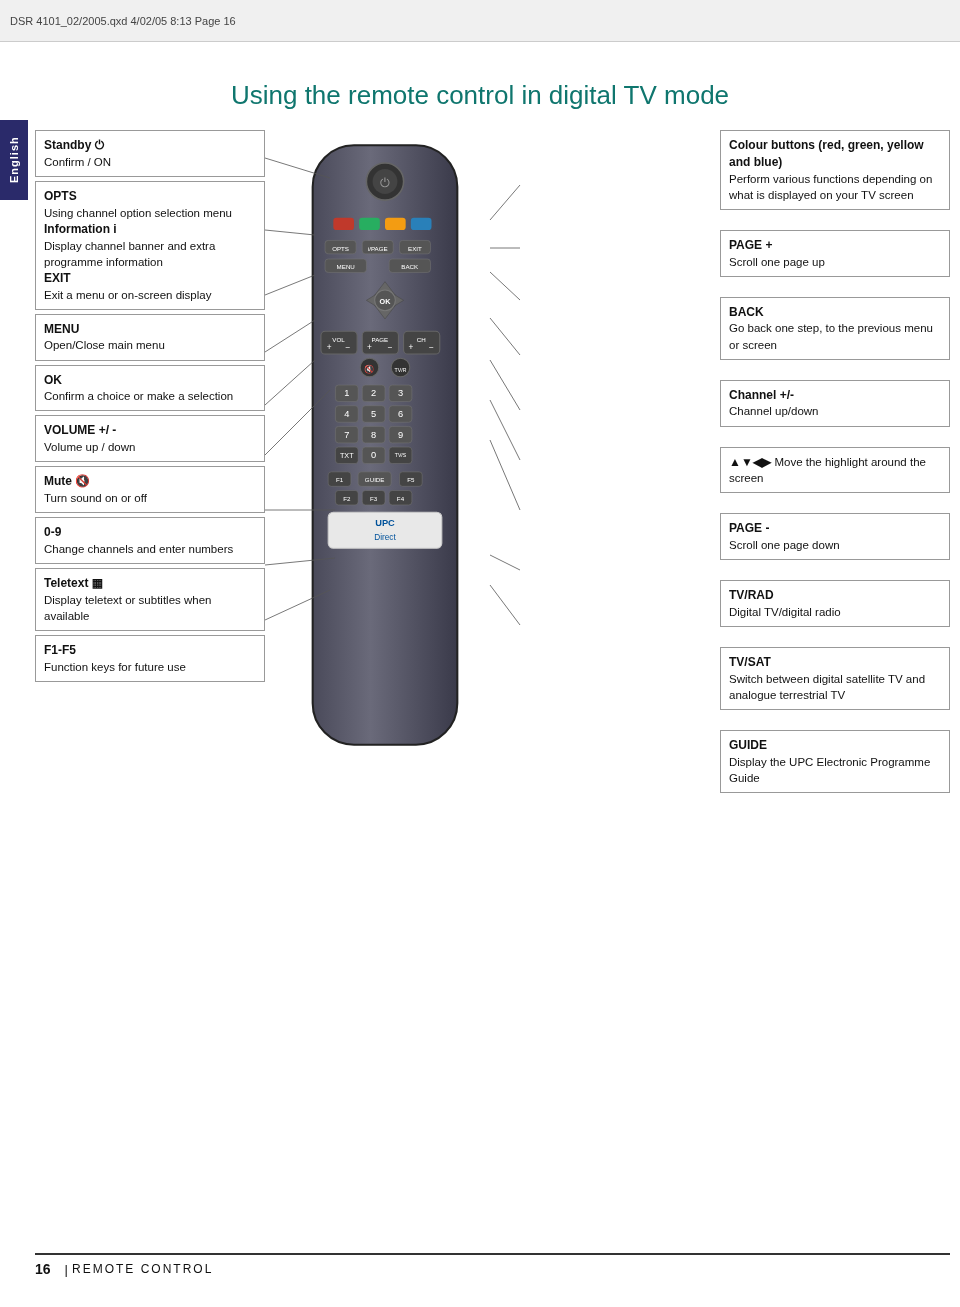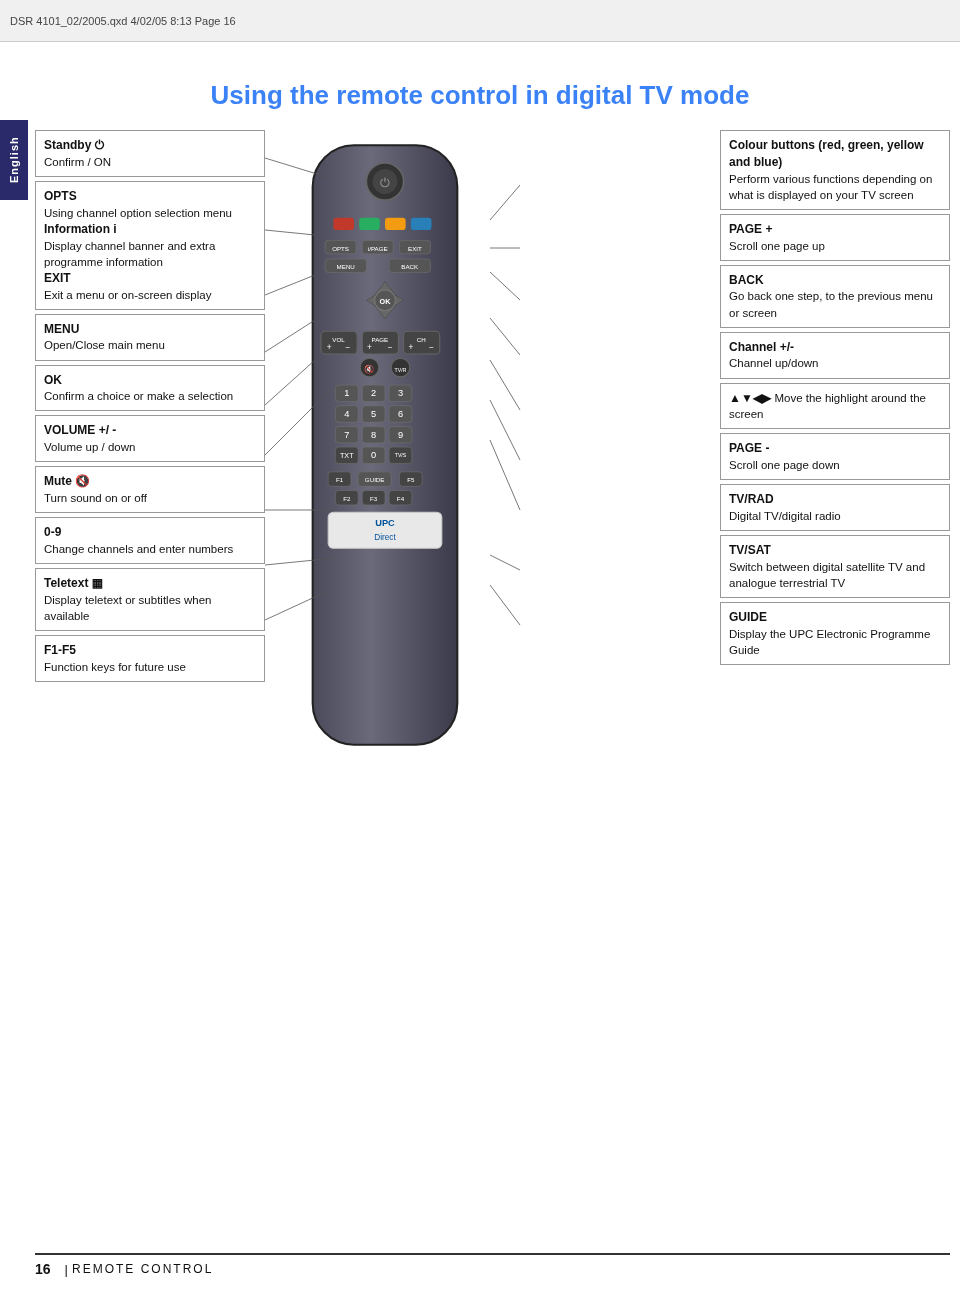--- a/index.html
+++ b/index.html
@@ -45,22 +45,22 @@
       letter-spacing: 1px;
     }
 
     
     .page-title {
       position: absolute;
       top: 80px;
       left: 50%;
       transform: translateX(-50%);
       font-size: 26px;
-      font-weight: bold;
-      color: #3b82f6;
+      font-weight: normal;
+      color: #0f766e;
       white-space: nowrap;
     }
 
     
     .info-box {
       border: 1px solid #999;
       padding: 6px 8px;
       font-size: 11.5px;
       color: #111;
       line-height: 1.4;
@@ -99,21 +99,21 @@
     }
 
     
     .right-boxes {
       position: absolute;
       right: 10px;
       top: 130px;
       width: 230px;
       display: flex;
       flex-direction: column;
-      gap: 4px;
+      gap: 20px;
     }
 
     .left-boxes {
       position: absolute;
       left: 35px;
       top: 130px;
       width: 230px;
       display: flex;
       flex-direction: column;
       gap: 4px;

